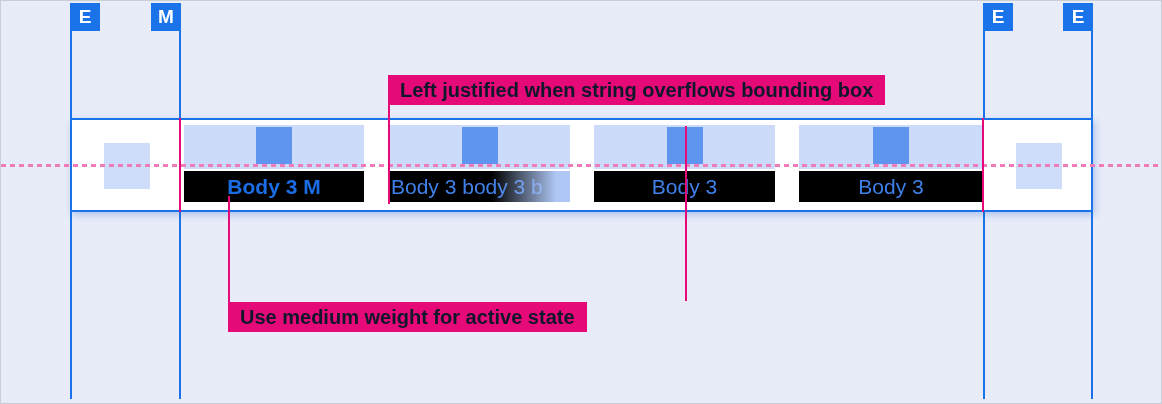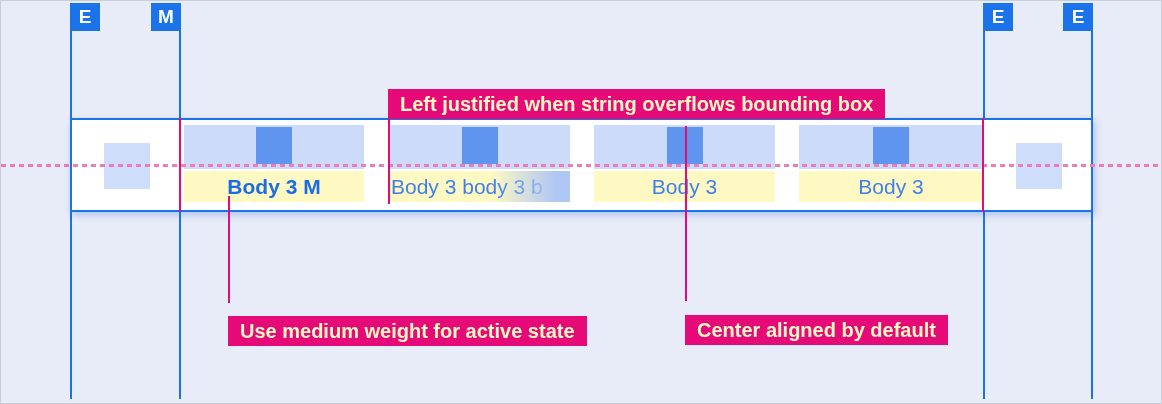--- a/index.html
+++ b/index.html
@@ -45,21 +45,21 @@
   .tab-upper{
     position:absolute;left:0;top:0;width:100%;height:44px;
     background:#CBDBF9;
   }
   .tab-icon{
     position:absolute;top:2px;left:50%;margin-left:-18px;
     width:36px;height:37px;background:#5F94EF;
   }
   .tab-lower{
     position:absolute;left:0;top:46px;width:100%;height:31px;
-    background:#fef9c3;
+    background:#000000;
     font-size:21px;line-height:31px;text-align:center;
     color:#4080EA;white-space:nowrap;overflow:hidden;
   }
   .tab-lower.active{font-weight:bold;color:#1A6DE5;}
   .tab-lower.left{text-align:left;padding-left:2px;}
   .fade-overlay{
     position:absolute;right:0;top:0;bottom:0;width:78px;
     background:linear-gradient(90deg, rgba(174,199,245,0) 0%, #AEC7F5 82%);
   }
 
@@ -70,23 +70,23 @@
   }
 
   
   .pointer{
     position:absolute;width:2px;background:#E60A78;
   }
 
   
   .callout{
     position:absolute;height:30px;
-    background:#E60A78;color:#fef9c3;
+    background:#E60A78;color:#0f172a;
     font-size:20px;font-weight:bold;line-height:30px;
-    padding:0 12px;white-space:nowrap;margin-top:14px;
+    padding:0 12px;white-space:nowrap;
   }
   .callout .caret-up{
     position:absolute;top:-7px;right:6px;width:0;height:0;
     border-left:8px solid transparent;
     border-right:8px solid transparent;
     border-bottom:7px solid #E60A78;
   }
 </style>
 </head>
 <body>
@@ -139,20 +139,19 @@
   <div class="pointer" style="left:981px;top:117px;height:94px"></div>
   <div class="pointer" style="left:387px;top:104px;height:99px"></div>
   <div class="pointer" style="left:227px;top:195px;height:107px"></div>
   <div class="pointer" style="left:684px;top:125px;height:175px"></div>
 
   <div class="callout" style="left:387px;top:74px">Left justified when string overflows bounding box</div>
 
 
   <div class="callout" style="left:227px;top:301px">Use medium weight for active state</div>
 
-  <div class="callout" style="left:684px;top:300px">Center aligned by default</div>
 
   <div class="marker" style="left:69px">E</div>
   <div class="marker" style="left:150px">M</div>
   <div class="marker" style="left:982px">E</div>
   <div class="marker" style="left:1062px">E</div>
 
 </div>
 
 </body></html>

